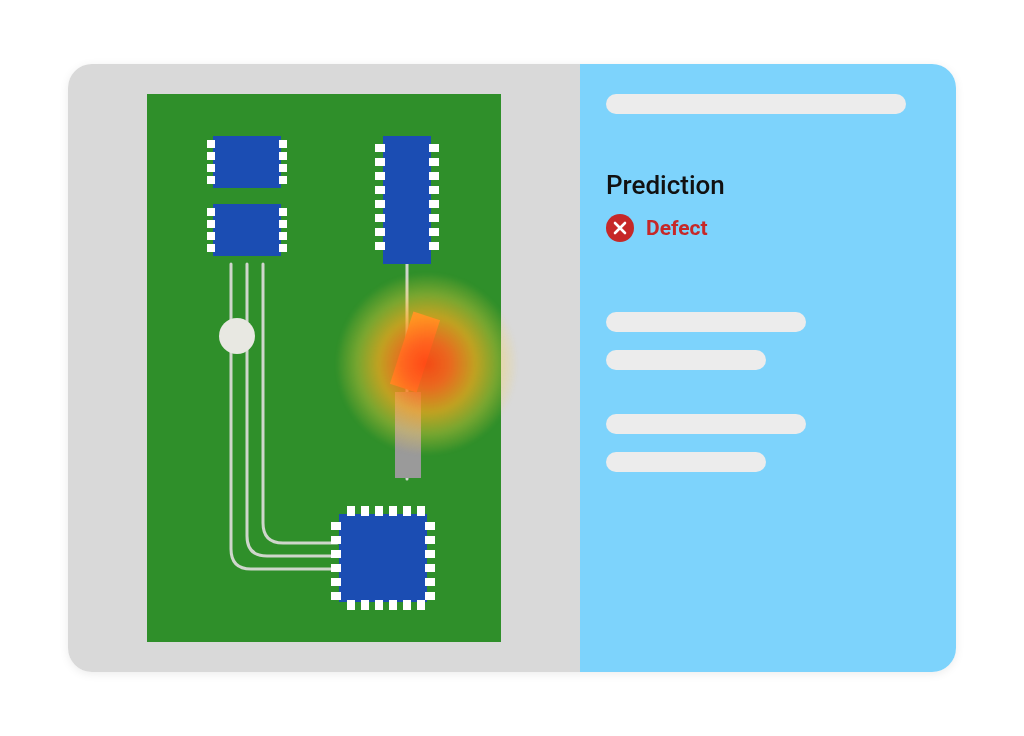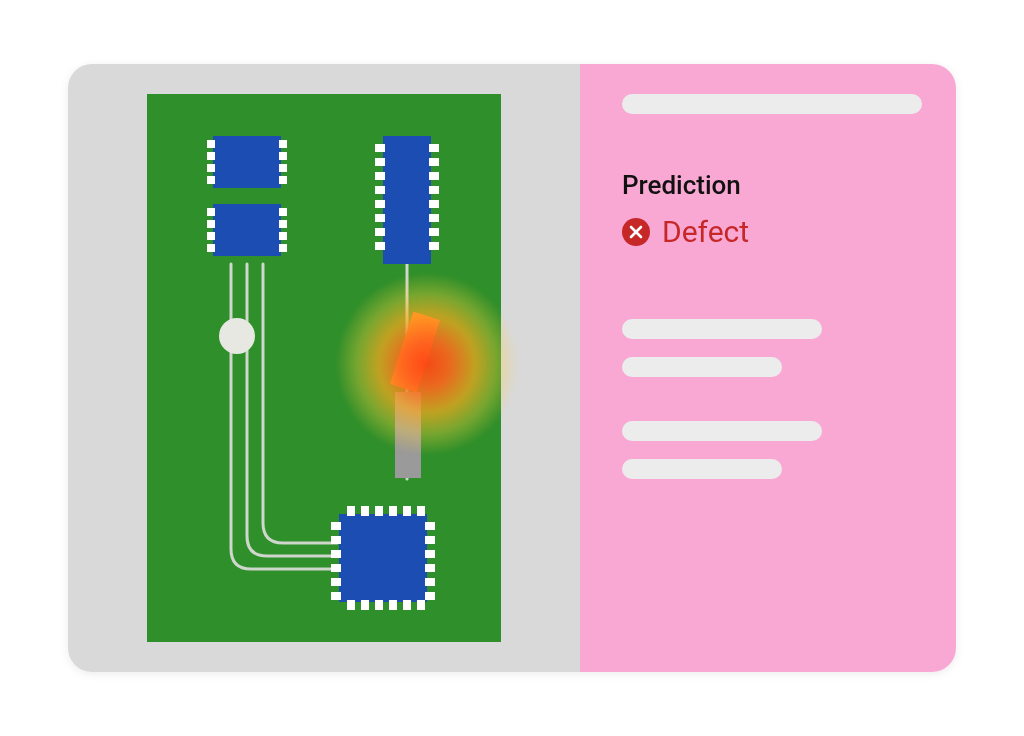--- a/index.html
+++ b/index.html
@@ -34,22 +34,22 @@
     height: 100%;
     background: #d9d9d9;
     display: flex;
     align-items: center;
     justify-content: center;
     position: relative;
   }
   .right-pane {
     flex: 1;
     height: 100%;
-    background: #f9a8d4;
-    padding: 30px 30px 30px 42px;
+    background: #7dd3fc;
+    padding: 30px 30px 30px 26px;
   }
   .pcb-wrap {
     width: 354px;
     height: 548px;
     position: relative;
   }
   .pcb {
     position: absolute;
     inset: 0;
   }
@@ -97,23 +97,23 @@
     height: 28px;
     border-radius: 50%;
     background: #c62828;
     display: flex;
     align-items: center;
     justify-content: center;
     flex-shrink: 0;
   }
   .x-badge svg { display: block; }
   .pred-label {
-    font-size: 30px;
+    font-size: 21px;
     color: #c62828;
-    font-weight: 400;
+    font-weight: 700;
   }
 </style>
 </head>
 <body>
 
 <svg class="noise-frame" width="1024" height="736">
   <defs>
     <filter id="noise">
       <feTurbulence type="fractalNoise" baseFrequency="0.9" numOctaves="3" stitchTiles="stitch" result="t"></feTurbulence>
       <feColorMatrix in="t" type="matrix" values="0 0 0 0 0  0 0 0 0 0  0 0 0 0 0  0 0 0 1 0"></feColorMatrix>

